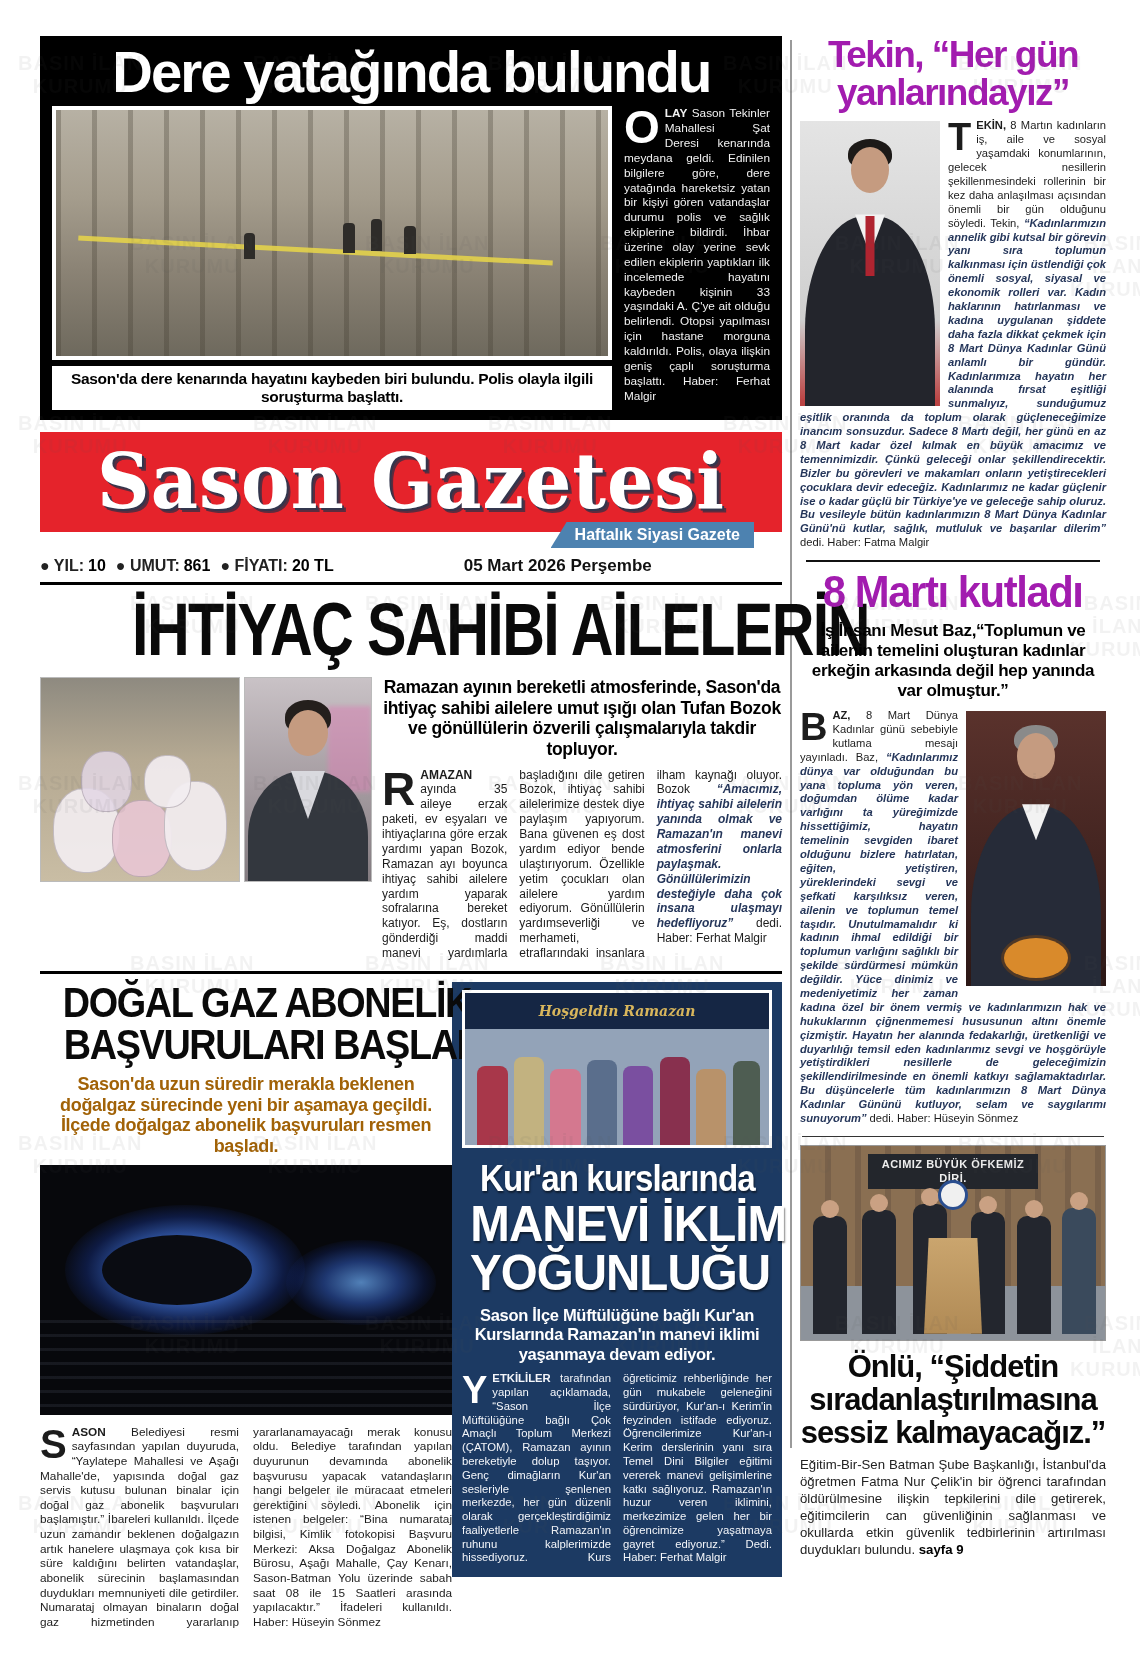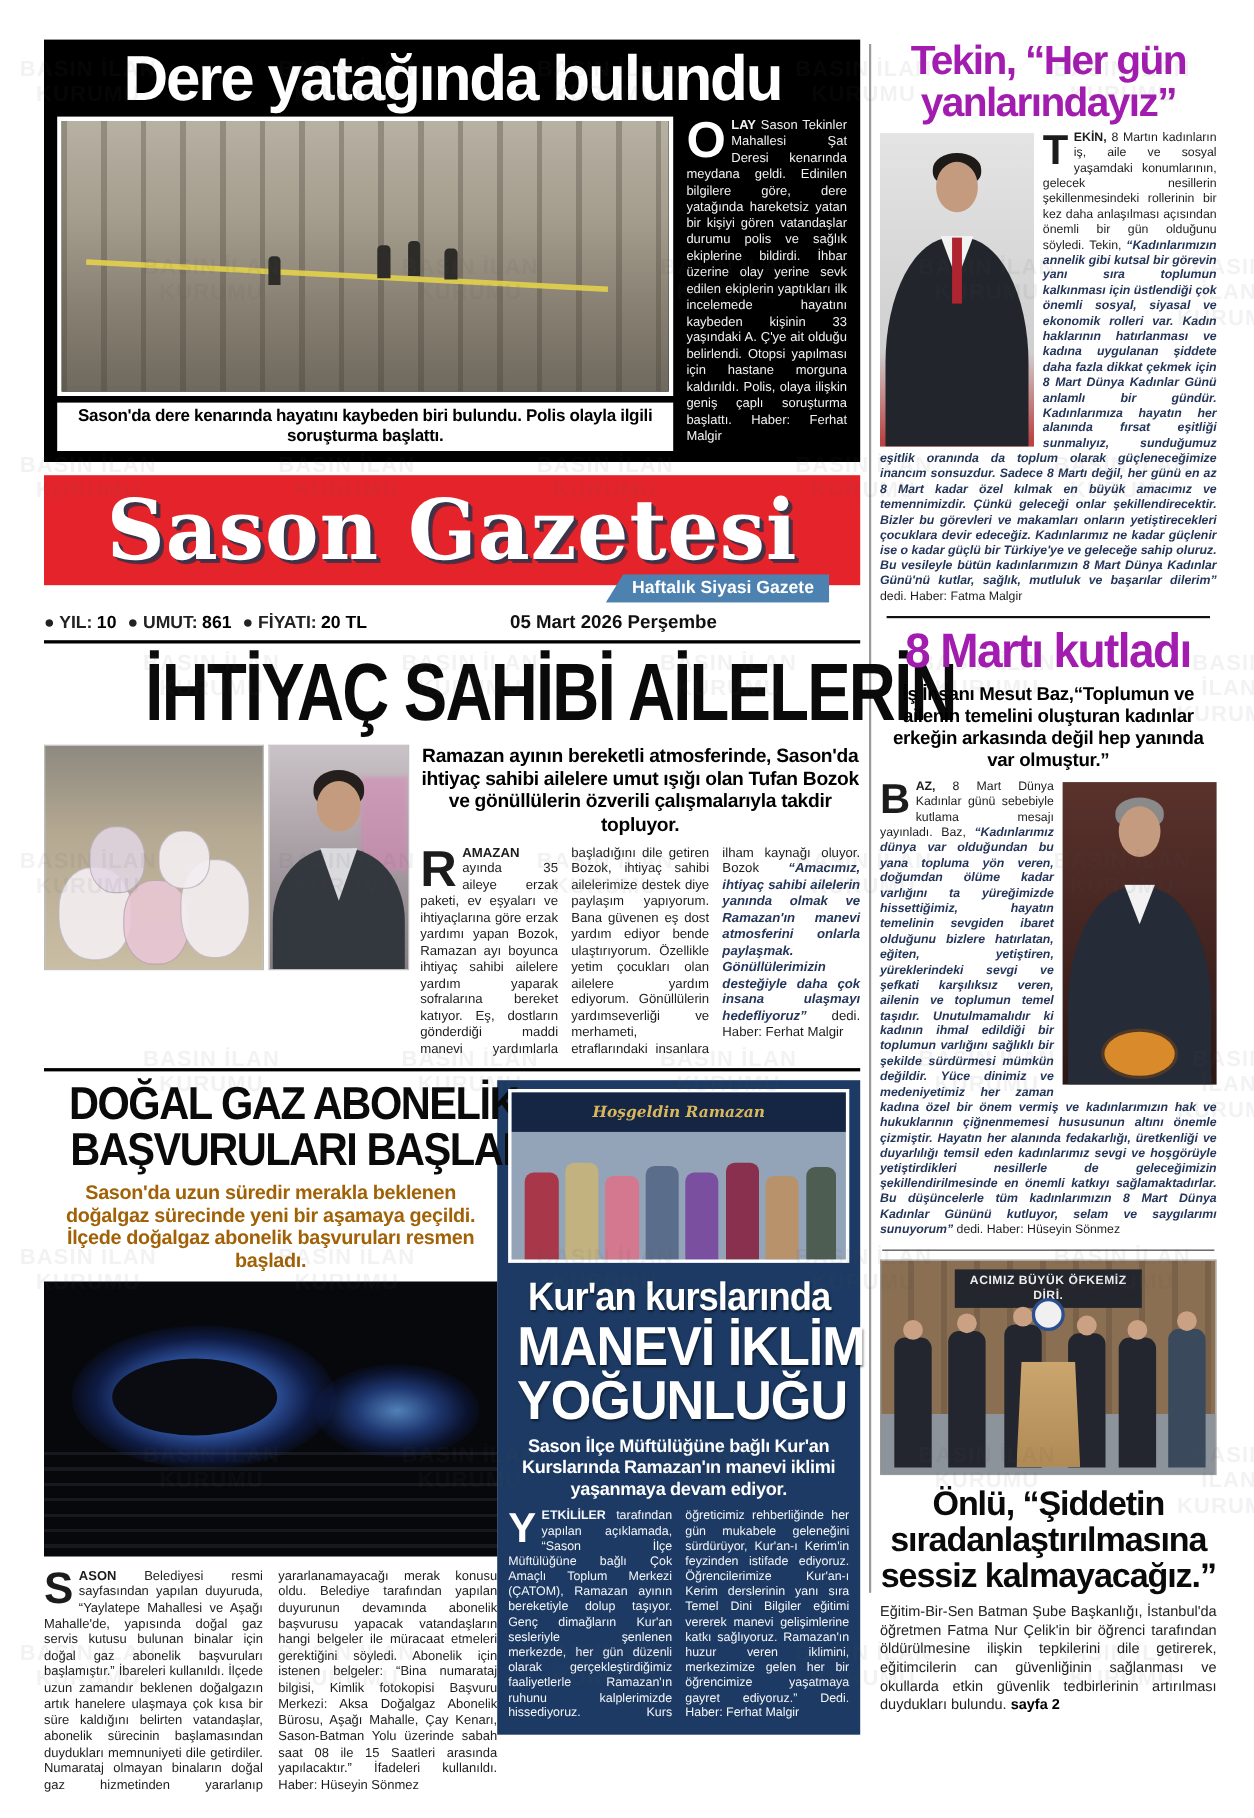--- a/index.html
+++ b/index.html
@@ -343,21 +343,21 @@
     <div class="g-person" style="left:37%;height:130px;"></div>
     <div class="g-person" style="left:56%;height:122px;"></div>
     <div class="g-person" style="left:71%;height:118px;"></div>
     <div class="g-person" style="left:86%;height:126px;background:#3a4a5c;"></div>
     <div class="g-podium"></div>
     <div class="g-emblem"></div>
   </div>
 
   <div class="onlu-h">Önlü, “Şiddetin sıradanlaştırılmasına sessiz kalmayacağız.”</div>
   <div class="onlu-body">
-    <span>Eğitim-Bir-Sen Batman Şube Başkanlığı, İstanbul'da öğretmen Fatma Nur Çelik'in bir öğrenci tarafından öldürülmesine ilişkin tepkilerini dile getirerek, eğitimcilerin can güvenliğinin sağlanması ve okullarda etkin güvenlik tedbirlerinin artırılması duydukları bulundu. </span><span class="page-ref">sayfa 2</span>
+    <span>Eğitim-Bir-Sen Batman Şube Başkanlığı, İstanbul'da öğretmen Fatma Nur Çelik'in bir öğrenci tarafından öldürülmesine ilişkin tepkilerini dile getirerek, eğitimcilerin can güvenliğinin sağlanması ve okullarda etkin güvenlik tedbirlerinin artırılması duydukları bulundu. </span><span class="page-ref">sayfa 9</span>
   </div>
 </div>
 
 <div id="wm-layer">
     <span class="wm" style="left: 18px; top: 52px;">BASIN İLAN
 KURUMU</span>
     <span class="wm" style="left: 253px; top: 52px;">BASIN İLAN
 KURUMU</span>
     <span class="wm" style="left: 488px; top: 52px;">BASIN İLAN
 KURUMU</span>

